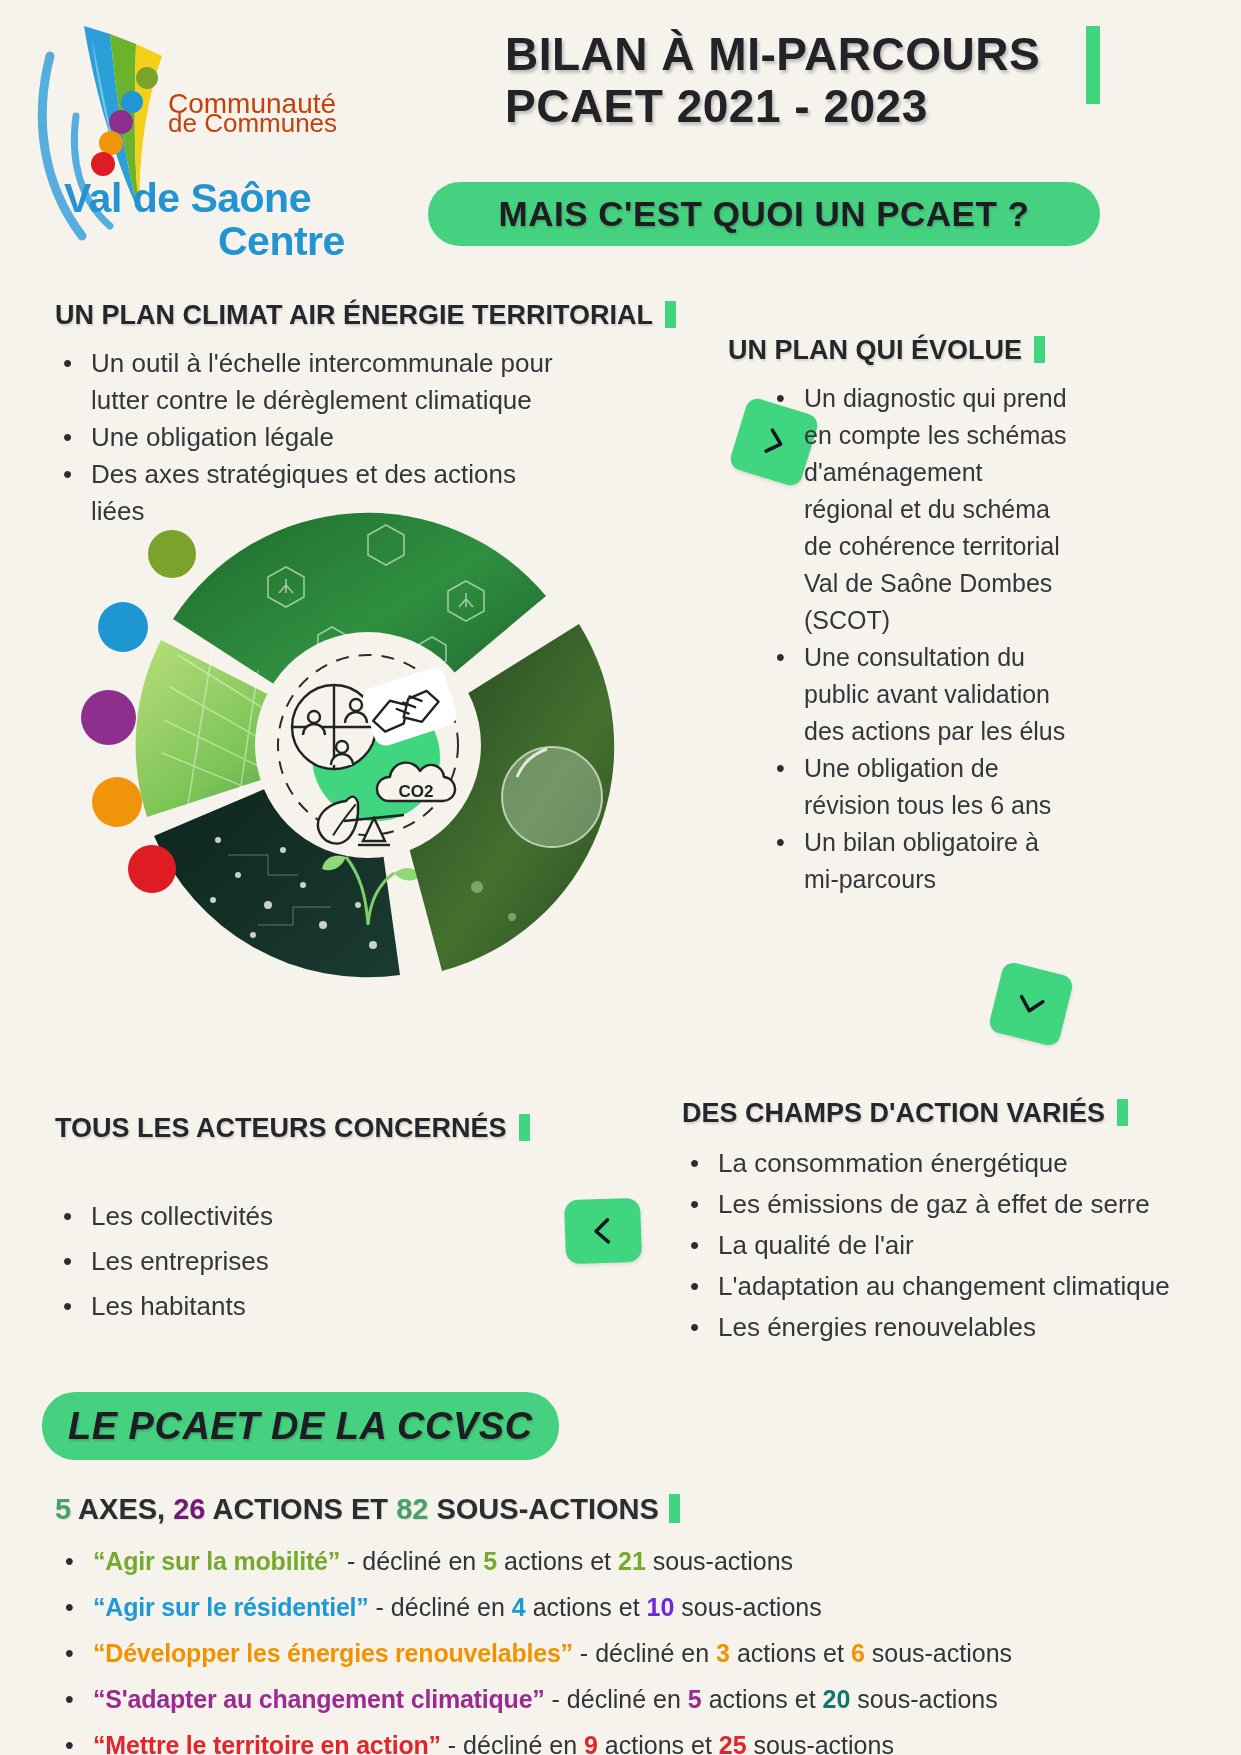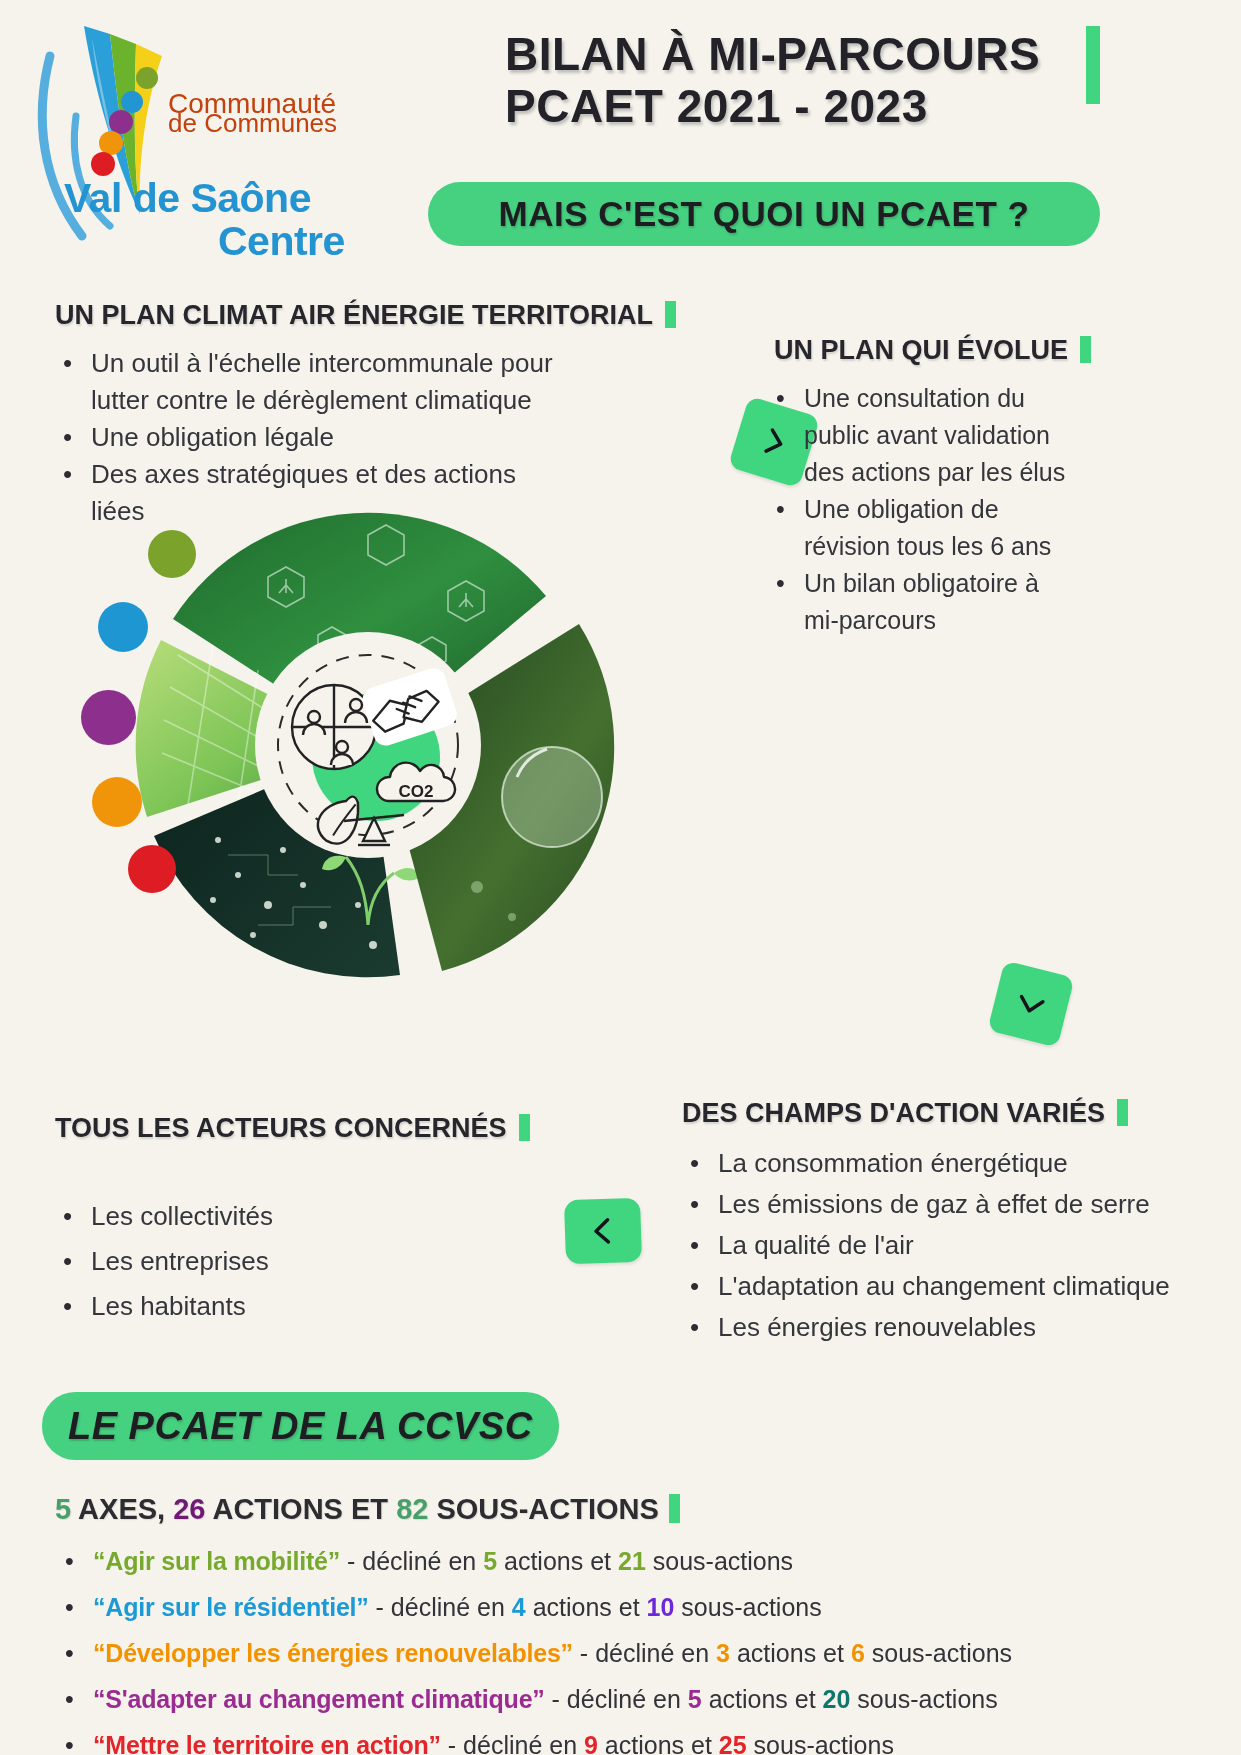--- a/index.html
+++ b/index.html
@@ -97,24 +97,25 @@
     <li><span>Une obligation légale</span></li>
     <li><span>Des axes stratégiques et des actions liées</span></li>
   </ul>
 
   <div class="gsq" style="left:737px;top:405px;width:74px;height:74px;transform:rotate(17deg);">
     <svg width="34" height="34" viewBox="0 0 34 34">
       <polyline points="12,6 24,17 12,28" fill="none" stroke="#15151c" stroke-width="3.5" stroke-linecap="round" stroke-linejoin="round"></polyline>
     </svg>
   </div>
 
-  <div class="abs h2" style="left:774px;top:332px;">
+  <div class="abs h2" style="left:728px;top:332px;">
     <span>UN PLAN QUI ÉVOLUE</span><span class="gbar"></span>
   </div>
   <ul class="abs blist s-right" style="left:768px;top:380px;">
+    <li><span>Un diagnostic qui prend en compte les schémas d'aménagement régional et du schéma de cohérence territorial Val de Saône Dombes (SCOT)</span></li>
     <li><span>Une consultation du public avant validation des actions par les élus</span></li>
     <li><span>Une obligation de révision tous les 6 ans</span></li>
     <li><span>Un bilan obligatoire à mi-parcours</span></li>
   </ul>
 
   <div class="gsq" style="left:995px;top:968px;width:72px;height:72px;transform:rotate(14deg);">
     <svg width="34" height="34" viewBox="0 0 34 34">
       <polyline points="6,12 17,24 28,12" fill="none" stroke="#15151c" stroke-width="3.5" stroke-linecap="round" stroke-linejoin="round"></polyline>
     </svg>
   </div>

